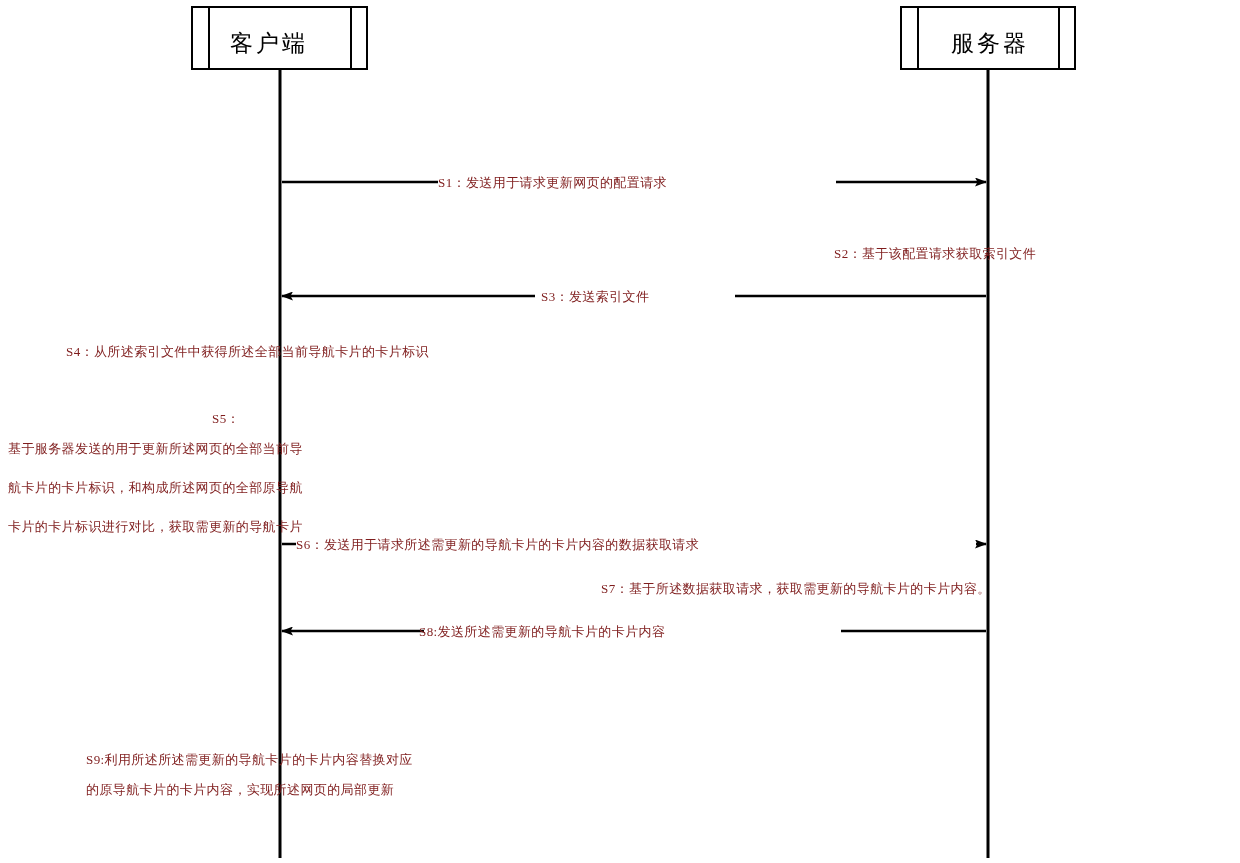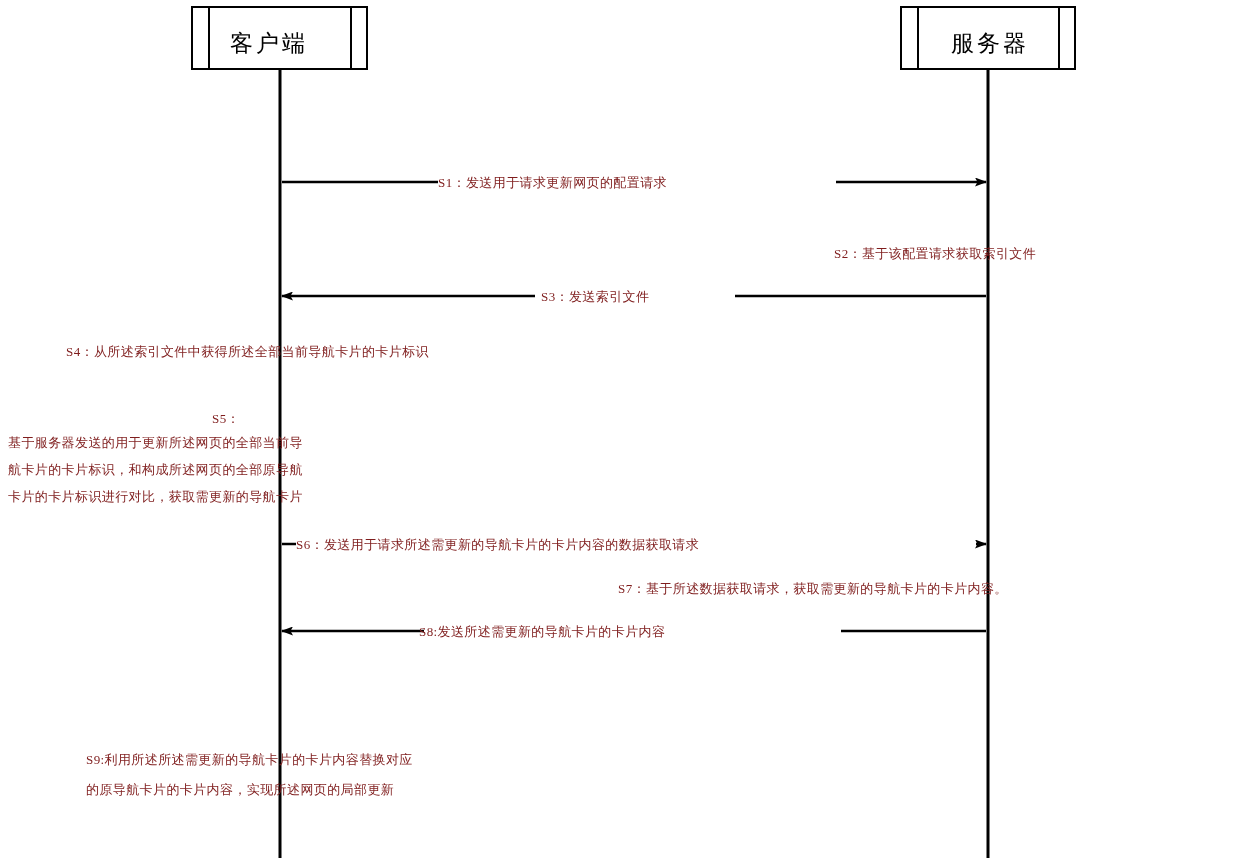--- a/index.html
+++ b/index.html
@@ -98,24 +98,24 @@
 <div class="lbl" style="left:438px; top:170px;">S1：发送用于请求更新网页的配置请求</div>
 
 <div class="lbl" style="left:786px; top:241px;margin-left:48px;">S2：基于该配置请求获取索引文件</div>
 
 <div class="lbl" style="left:541px; top:284px;">S3：发送索引文件</div>
 
 <div class="lbl" style="left:66px; top:339px;">S4：从所述索引文件中获得所述全部当前导航卡片的卡片标识</div>
 
 <div class="lbl" style="left:212px; top:406px;">S5：</div>
 
-<div class="lbl multi" style="left:8px; top:429px; line-height:27px;">基于服务器发送的用于更新所述网页的全部当前导
+<div class="lbl multi" style="left:8px; top:429px; line-height:39px;">基于服务器发送的用于更新所述网页的全部当前导
 航卡片的卡片标识，和构成所述网页的全部原导航
 卡片的卡片标识进行对比，获取需更新的导航卡片</div>
 
 <div class="lbl" style="left:296px; top:532px;">S6：发送用于请求所述需更新的导航卡片的卡片内容的数据获取请求</div>
 
-<div class="lbl" style="left:618px; top:576px;text-align:center;">S7：基于所述数据获取请求，获取需更新的导航卡片的卡片内容。</div>
+<div class="lbl" style="left:601px; top:576px;text-align:center;">S7：基于所述数据获取请求，获取需更新的导航卡片的卡片内容。</div>
 
 <div class="lbl" style="left:419px; top:619px;">S8:发送所述需更新的导航卡片的卡片内容</div>
 
 <div class="lbl multi" style="left:86px; top:745px; line-height:30px;">S9:利用所述所述需更新的导航卡片的卡片内容替换对应
    的原导航卡片的卡片内容，实现所述网页的局部更新</div>
 
 </body></html>

